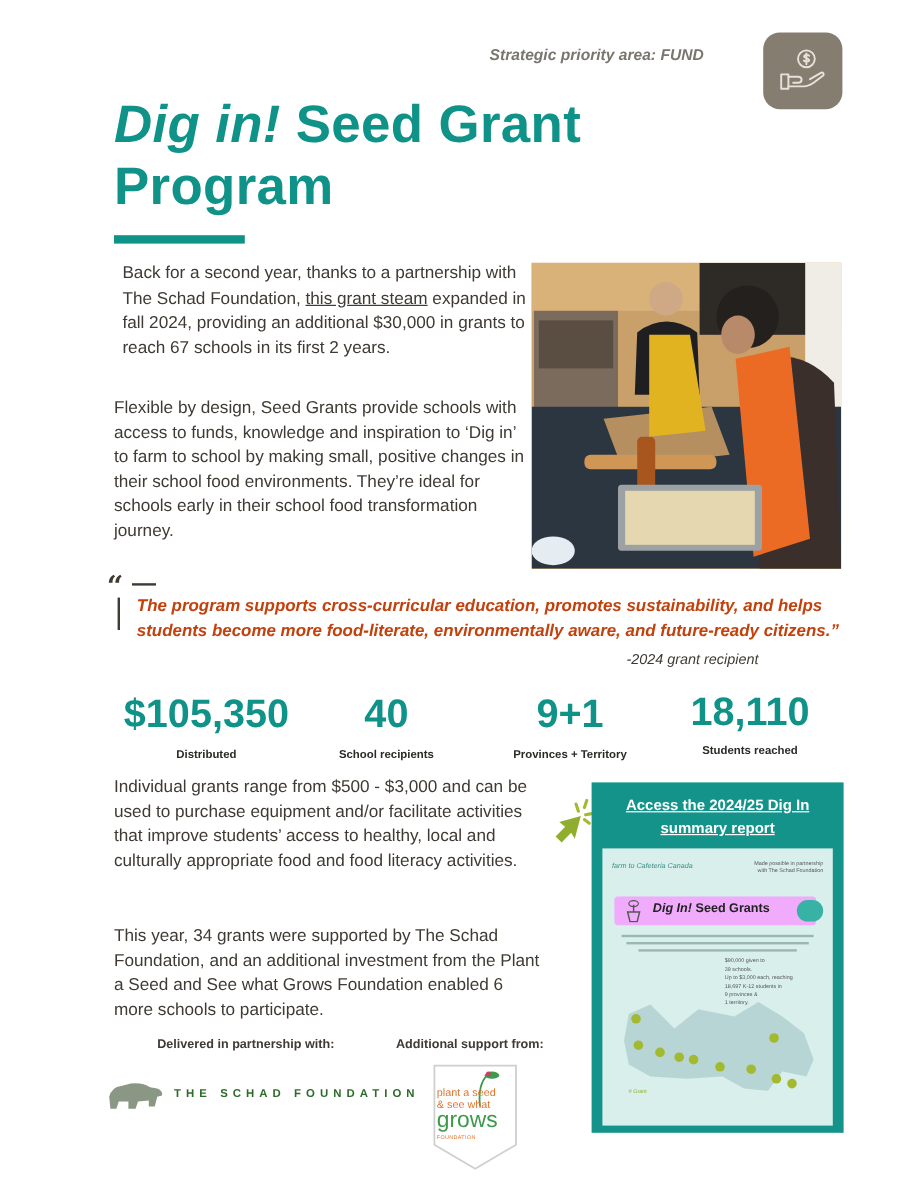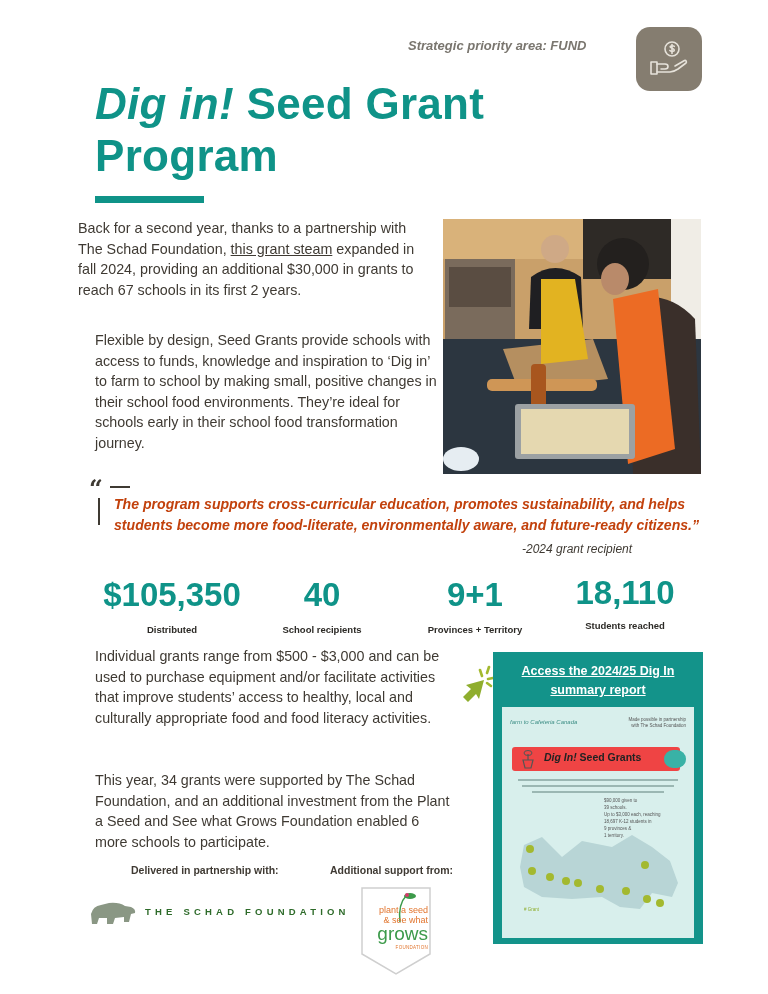--- a/index.html
+++ b/index.html
@@ -7,21 +7,21 @@
   body { position: relative; font-family: "Liberation Sans", sans-serif; color: #3f3a33; }
 
   .strategic { position: absolute; left: 408px; top: 38px; font-size: 13px; font-weight: bold; font-style: italic; color: #7a766f; }
   .fund-badge { position: absolute; left: 636px; top: 27px; width: 66px; height: 64px; border-radius: 14px; background: #857d70; display: flex; align-items: center; justify-content: center; }
 
   .title { position: absolute; left: 95px; top: 78px; font-size: 44px; font-weight: bold; color: #0f9388; line-height: 52px; letter-spacing: 0.3px; }
   .title .em { font-style: italic; }
   .title-rule { position: absolute; left: 95px; top: 196px; width: 109px; height: 7px; background: #0f9388; }
 
   .body-text { position: absolute; font-size: 14.3px; line-height: 20.6px; color: #3f3a33; }
-  .p1 { left: 78px; top: 218px; width: 345px; }
+  .p1 { left: 102px; top: 218px; width: 345px; }
   .p2 { left: 95px; top: 330px; width: 345px; }
   .p1 u { text-decoration: underline; }
 
   .photo { position: absolute; left: 443px; top: 219px; width: 258px; height: 255px; overflow: hidden; background: #c99c5c; }
 
   .quote-mark { position: absolute; left: 89px; top: 478px; font-family: "DejaVu Serif", serif; font-size: 24px; font-weight: bold; color: #3f3a33; line-height: 22px; }
   .quote-dash { position: absolute; left: 110px; top: 486px; width: 20px; height: 2px; background: #3f3a33; }
   .quote-bar { position: absolute; left: 98px; top: 498px; width: 2px; height: 27px; background: #3f3a33; }
   .quote-text { position: absolute; left: 114px; top: 494px; width: 590px; font-size: 14.1px; font-weight: bold; font-style: italic; line-height: 21px; color: #c2410c; }
   .quote-attr { position: absolute; left: 522px; top: 542px; font-size: 12px; font-style: italic; color: #3f3a33; }
@@ -31,21 +31,21 @@
   .stat .lbl { font-size: 9.5px; font-weight: bold; color: #2c2a26; margin-top: 9px; }
 
   .p3 { left: 95px; top: 646px; width: 360px; }
   .p4 { left: 95px; top: 770px; width: 360px; }
 
   .partner-label { position: absolute; font-size: 10.5px; font-weight: bold; color: #3f3a33; }
 
   .report-card { position: absolute; left: 493px; top: 652px; width: 210px; height: 292px; background: #13938a; padding-left: 12px; }
   .report-link { position: absolute; left: 0; top: 10px; width: 210px; text-align: center; font-size: 12.5px; font-weight: bold; color: #ffffff; line-height: 19px; text-decoration: underline; cursor: pointer; }
   .report-preview { position: absolute; left: 9px; top: 55px; width: 192px; height: 231px; background: #d8efec; overflow: hidden; }
-  .mini-banner { position: absolute; left: 10px; top: 40px; width: 168px; height: 24px; background: #ef4444; border-radius: 3px; }
+  .mini-banner { position: absolute; left: 10px; top: 40px; width: 168px; height: 24px; background: #f0abfc; border-radius: 3px; }
   .mini-title { position: absolute; left: 32px; top: 4px; font-size: 10.5px; font-weight: bold; color: #222; white-space: nowrap; }
   .mini-title i { font-style: italic; }
   .mini-tag { position: absolute; right: -6px; top: 3px; width: 22px; height: 18px; background: #39b2a6; border-radius: 9px; }
   .mini-line { position: absolute; height: 2px; background: #9bb7b3; }
   .mini-brand { position: absolute; left: 8px; top: 12px; font-size: 6px; font-style: italic; color: #3e8f86; }
   .mini-made { position: absolute; right: 8px; top: 10px; font-size: 4.5px; color: #555; text-align: right; line-height: 6px; }
   .mini-stats { position: absolute; left: 102px; top: 90px; font-size: 4.5px; color: #555; line-height: 7px; }
 
   .cursor-icon { position: absolute; left: 460px; top: 664px; }
 </style>
@@ -133,21 +133,21 @@
   <div style="position:absolute; left:56px; top:6px; font-size:9.5px; font-weight:bold; letter-spacing:4.2px; color:#2e6b2a; white-space:nowrap;">THE SCHAD FOUNDATION</div>
 </div>
 
 <div style="position:absolute; left:360px; top:886px; width:72px; height:90px;">
   <svg width="72" height="90" viewBox="0 0 72 90" style="position:absolute; left:0; top:0;">
     <path d="M2 2 H70 V68 L36 88 L2 68 Z" fill="#ffffff" stroke="#cfcfcf" stroke-width="1.5"></path>
     <path d="M40 36 Q38 18 46 10" stroke="#3c9a4a" stroke-width="1.5" fill="none"></path>
     <ellipse cx="50" cy="10" rx="6" ry="3" fill="#3c9a4a"></ellipse>
     <circle cx="47" cy="9" r="2" fill="#d33a6a"></circle>
   </svg>
-  <div style="position:absolute; left:4px; top:19px; width:64px; text-align:right; line-height:10px;">
+  <div style="position:absolute; left:4px; top:19px; width:64px; text-align:left; line-height:10px;">
     <div style="font-size:9px; color:#e2752e;">plant a seed</div>
     <div style="font-size:9px; color:#e2752e;">&amp; see what</div>
     <div style="font-size:19px; color:#3c9a4a; line-height:18px;">grows</div>
     <div style="font-size:4.5px; color:#e2752e; letter-spacing:0.3px;">FOUNDATION</div>
   </div>
 </div>
 
 <svg class="cursor-icon" width="38" height="44" viewBox="0 0 38 44">
   <g stroke="#a3b92f" stroke-width="2.6" stroke-linecap="round">
     <line x1="20" y1="6" x2="22" y2="12"></line>

